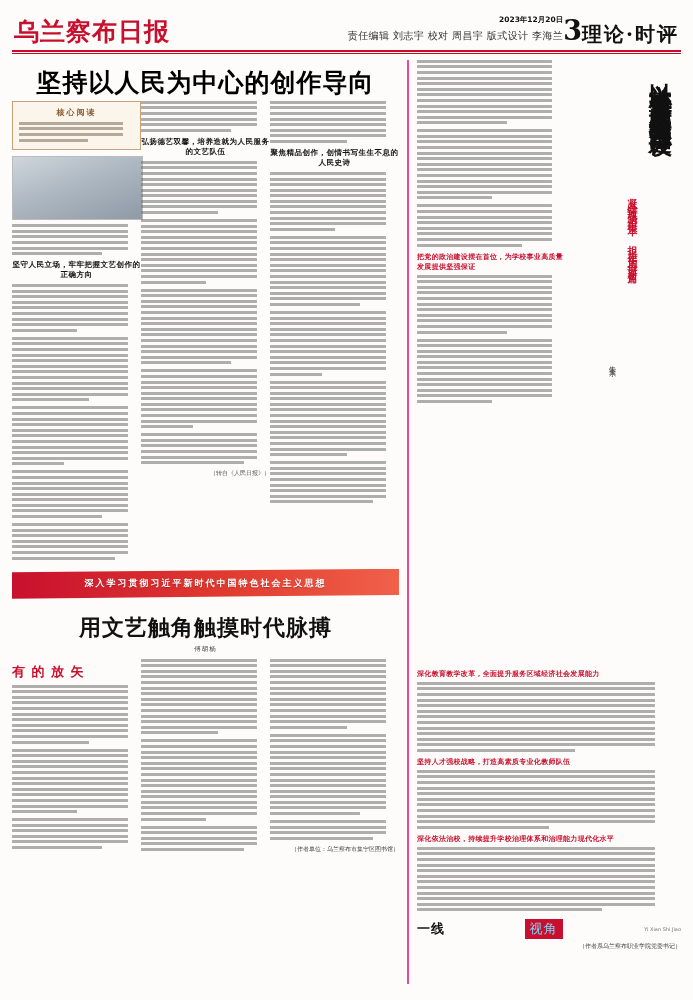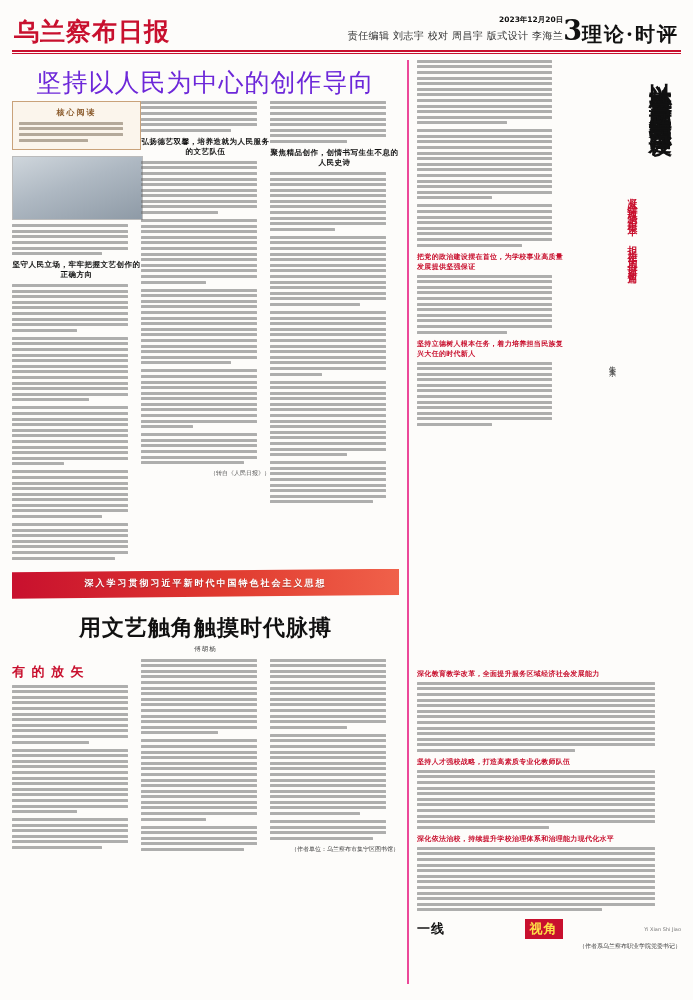--- a/index.html
+++ b/index.html
@@ -41,22 +41,22 @@
   .rule{height:2px;background:#c8102e;margin:2px 12px 0 12px;}
   .rule-thin{height:1px;background:#c8102e;margin:1px 12px 0 12px;}
 
   
   .body-wrap{display:flex;padding:6px 12px 0 12px;gap:8px;box-sizing:border-box;height:930px;}
   .left-col{width:calc(100% - 276px);display:flex;flex-direction:column;}
   .right-col{width:268px;border-left:2px solid #ec4899;padding-left:8px;display:flex;flex-direction:column;}
 
   .headline-main{
     font-family:"DejaVu Serif","Liberation Serif",serif;
-    font-size:25px;font-weight:normal;letter-spacing:1px;
-    text-align:center;margin:6px 0 2px 0;color:#6d28d9;
+    font-size:25px;font-weight:bold;letter-spacing:1px;
+    text-align:center;margin:6px 0 2px 0;color:#000000;
   }
   .byline{text-align:center;font-size:6.5px;color:#444;margin-bottom:5px;letter-spacing:1px;}
 
   .cols3{display:flex;}
   .col{flex:1;}
 
   
   .tline{height:3px;background:#6d6d6d;opacity:.55;margin-bottom:2.6px;border-radius:.5px;}
   .tline.s90{width:90%}.tline.s80{width:80%}.tline.s70{width:70%}
   .tline.s60{width:60%}.tline.s50{width:50%}.tline.s40{width:40%}
@@ -136,22 +136,22 @@
   .rtext2{position:absolute;left:0;top:300px;width:150px;}
 
   .right-bottom{margin-top:4px;}
 
   
   .footer-brand{
     display:flex;align-items:center;justify-content:space-between;gap:8px;margin-top:8px;
   }
   .fb-text{font-family:"DejaVu Serif","Liberation Serif",serif;font-size:13px;font-weight:bold;color:#111;letter-spacing:1px;}
   .fb-badge{
-    background:#c8102e;color:#fde047;font-family:"DejaVu Serif","Liberation Serif",serif;
-    font-size:13px;font-weight:bold;padding:1px 5px;letter-spacing:1px;
+    background:#c8102e;color:#7dd3fc;font-family:"DejaVu Serif","Liberation Serif",serif;
+    font-size:13px;font-weight:normal;padding:1px 5px;letter-spacing:1px;
   }
   .fb-en{font-size:5px;color:#777;writing-mode:horizontal-tb;margin-left:2px;}
   .source{font-size:6px;color:#444;text-align:right;margin-top:3px;}
 </style>
 </head>
 <body>
 
 <div class="page">
 
   <div class="masthead">
@@ -599,21 +599,20 @@
               <div class="tline s90"></div>
             <div class="tline s90"></div>
               <div class="tline s90"></div>
               <div class="tline s90"></div>
             <div class="tline s90"></div>
               <div class="tline s90"></div>
               <div class="tline s90"></div>
             <div class="tline s90"></div>
               <div class="tline s60"></div>
           </div>
-          <div class="subhead-red">坚持立德树人根本任务，着力培养担当民族复兴大任的时代新人</div>
           <div class="para">
             <div class="tline s90"></div>
               <div class="tline s90"></div>
               <div class="tline s90"></div>
             <div class="tline s90"></div>
               <div class="tline s90"></div>
               <div class="tline s90"></div>
             <div class="tline s90"></div>
               <div class="tline s90"></div>
               <div class="tline s90"></div>

